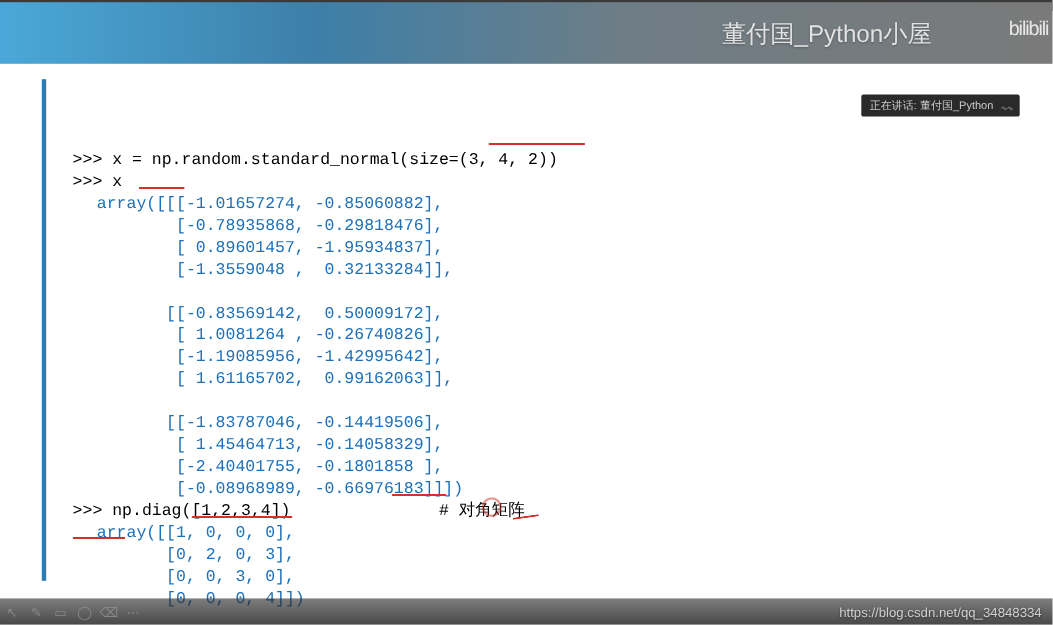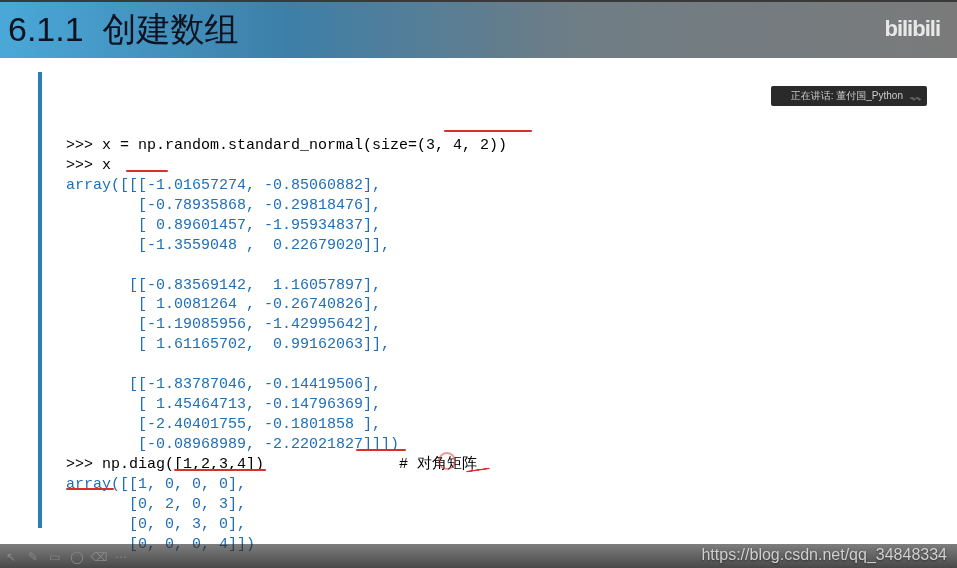--- a/index.html
+++ b/index.html
@@ -56,36 +56,36 @@
       position: absolute;
       right: 110px;
       top: 14px;
       color: #e2e2e2;
       font-size: 22px;
       font-weight: 500;
       text-shadow: 0 1px 2px rgba(0,0,0,0.3);
     }
     .bilibili-logo {
       position: absolute;
-      right: 17px;
+      right: 4px;
       top: 14px;
       color: #e8e8e8;
-      font-size: 22px;
-      font-weight: 700;
+      font-size: 18px;
+      font-weight: 400;
       letter-spacing: -1px;
       font-family: Arial, sans-serif;
     }
     .speaking-badge {
       position: absolute;
       right: 30px;
       top: 86px;
       background: #2a2a2a;
       color: #ccc;
       font-size: 10px;
-      padding: 3px 24px 3px 20px;
+      padding: 3px 24px 3px 8px;
       border-radius: 2px;
     }
     .speaking-badge .wave {
       position: absolute;
       right: 6px; top: 3px;
       color: #666;
       font-size: 11px;
     }
     .content-wrap {
       position: absolute;
@@ -98,21 +98,21 @@
     }
     .code {
       font-family: "Consolas", "Courier New", monospace;
       font-size: 15px;
       line-height: 1.33;
       white-space: pre;
       color: #000;
       position: relative;
       margin-top: 44px;
     }
-    .code .out { color: #1d6fb8; }
+    .code .out { color: #1d6fb8; margin-left: 22px; }
     .annot {
       position: absolute;
       border-bottom: 2px solid #d6302a;
       height: 2px;
       border-radius: 2px;
     }
     .circle-annot {
       position: absolute;
       border: 2px solid #d6302a;
       border-radius: 50%;
@@ -136,67 +136,64 @@
       width: 14px; height: 14px;
       display: inline-flex;
       align-items: center;
       justify-content: center;
     }
     .watermark {
       position: absolute;
       right: 10px;
       bottom: 4px;
       color: #d0d0d0;
-      font-size: 16px;
+      font-size: 12px;
       text-shadow: 0 1px 2px rgba(0,0,0,0.5);
     }
   </style>
 </head>
 <body>
 
 <div class="topbar"></div>
 
 <div class="meeting-badge">
   <span class="dot"></span>
   <span>会议号</span>
   <span>812 462 291</span>
 </div>
 
 <div class="header">
-  <div class="section-title">
-    <span>6.1.1</span>
-    &nbsp;<span>创建数组</span>
-  </div>
+  <div class="channel">董付国_Python小屋</div>
   <div class="bilibili-logo">bilibili</div>
 </div>
 
 <div class="speaking-badge">
   <span>正在讲话:</span>
   <span>董付国_Python</span>
   <span class="wave">〰</span>
 </div>
 
 <div class="content-wrap">
   <div class="code">
 <span>&gt;&gt;&gt; x = np.random.standard_normal(size=(3, 4, 2))</span>
 <span>&gt;&gt;&gt; x</span>
 <span class="out">array([[[-1.01657274, -0.85060882],</span>
 <span class="out">        [-0.78935868, -0.29818476],</span>
 <span class="out">        [ 0.89601457, -1.95934837],</span>
-<span class="out">        [-1.3559048 ,  0.22679020]],</span>
+<span class="out">        [-1.3559048 ,  0.32133284]],</span>
 <span class="out"></span>
-<span class="out">       [[-0.83569142,  1.16057897],</span>
+<span class="out">       [[-0.83569142,  0.50009172],</span>
 <span class="out">        [ 1.0081264 , -0.26740826],</span>
 <span class="out">        [-1.19085956, -1.42995642],</span>
 <span class="out">        [ 1.61165702,  0.99162063]],</span>
 <span class="out"></span>
 <span class="out">       [[-1.83787046, -0.14419506],</span>
-<span class="out">        [ 1.45464713, -0.14796369],</span>
+<span class="out">        [ 1.45464713, -0.14058329],</span>
 <span class="out">        [-2.40401755, -0.1801858 ],</span>
-<span class="out">        [-0.08968989, -2.22021827]]])</span>
+<span class="out">        [-0.08968989, -0.66976183]]])</span>
 <span>&gt;&gt;&gt; np.diag([1,2,3,4])               # 对角矩阵</span>
 <span class="out">array([[1, 0, 0, 0],</span>
 <span class="out">       [0, 2, 0, 3],</span>
 <span class="out">       [0, 0, 3, 0],</span>
 <span class="out">       [0, 0, 0, 4]])</span>
     
     <div class="annot" style="top:14px; left:378px; width:88px;"></div>
     <div class="annot" style="top:54px; left:60px; width:42px;"></div>
     <div class="annot" style="top:333px; left:290px; width:50px;"></div>
     <div class="annot" style="top:353px; left:108px; width:92px;"></div>

